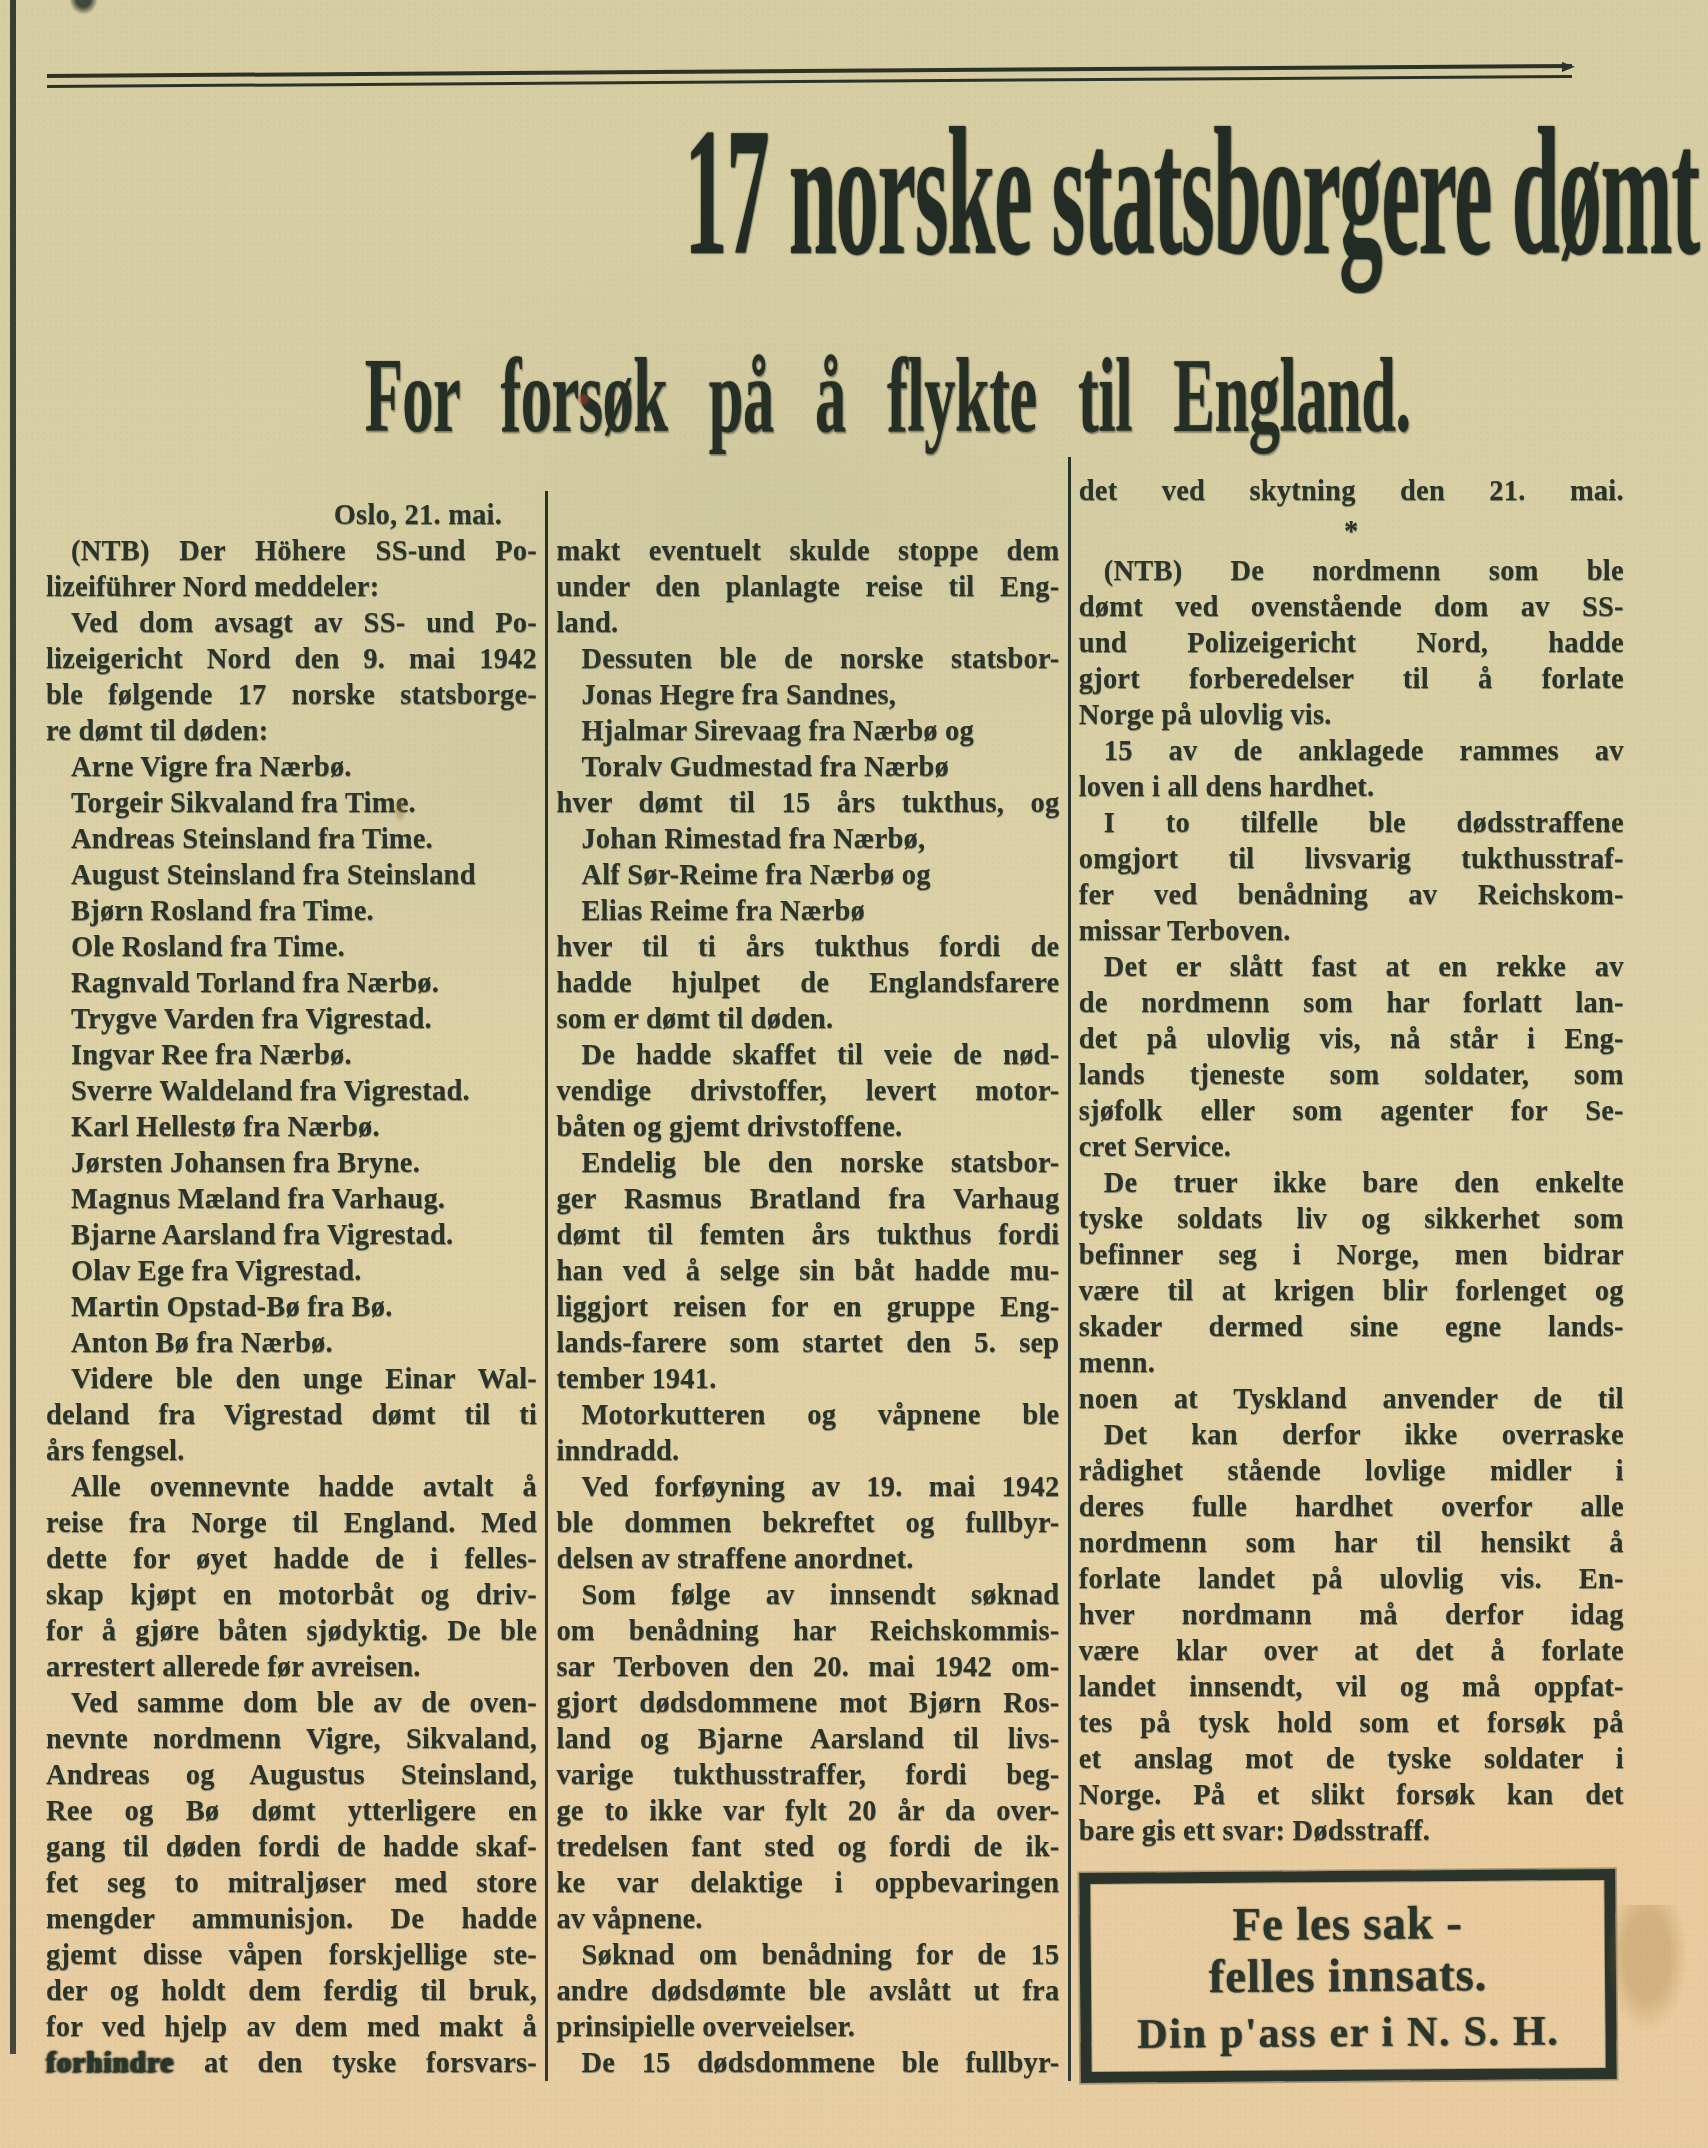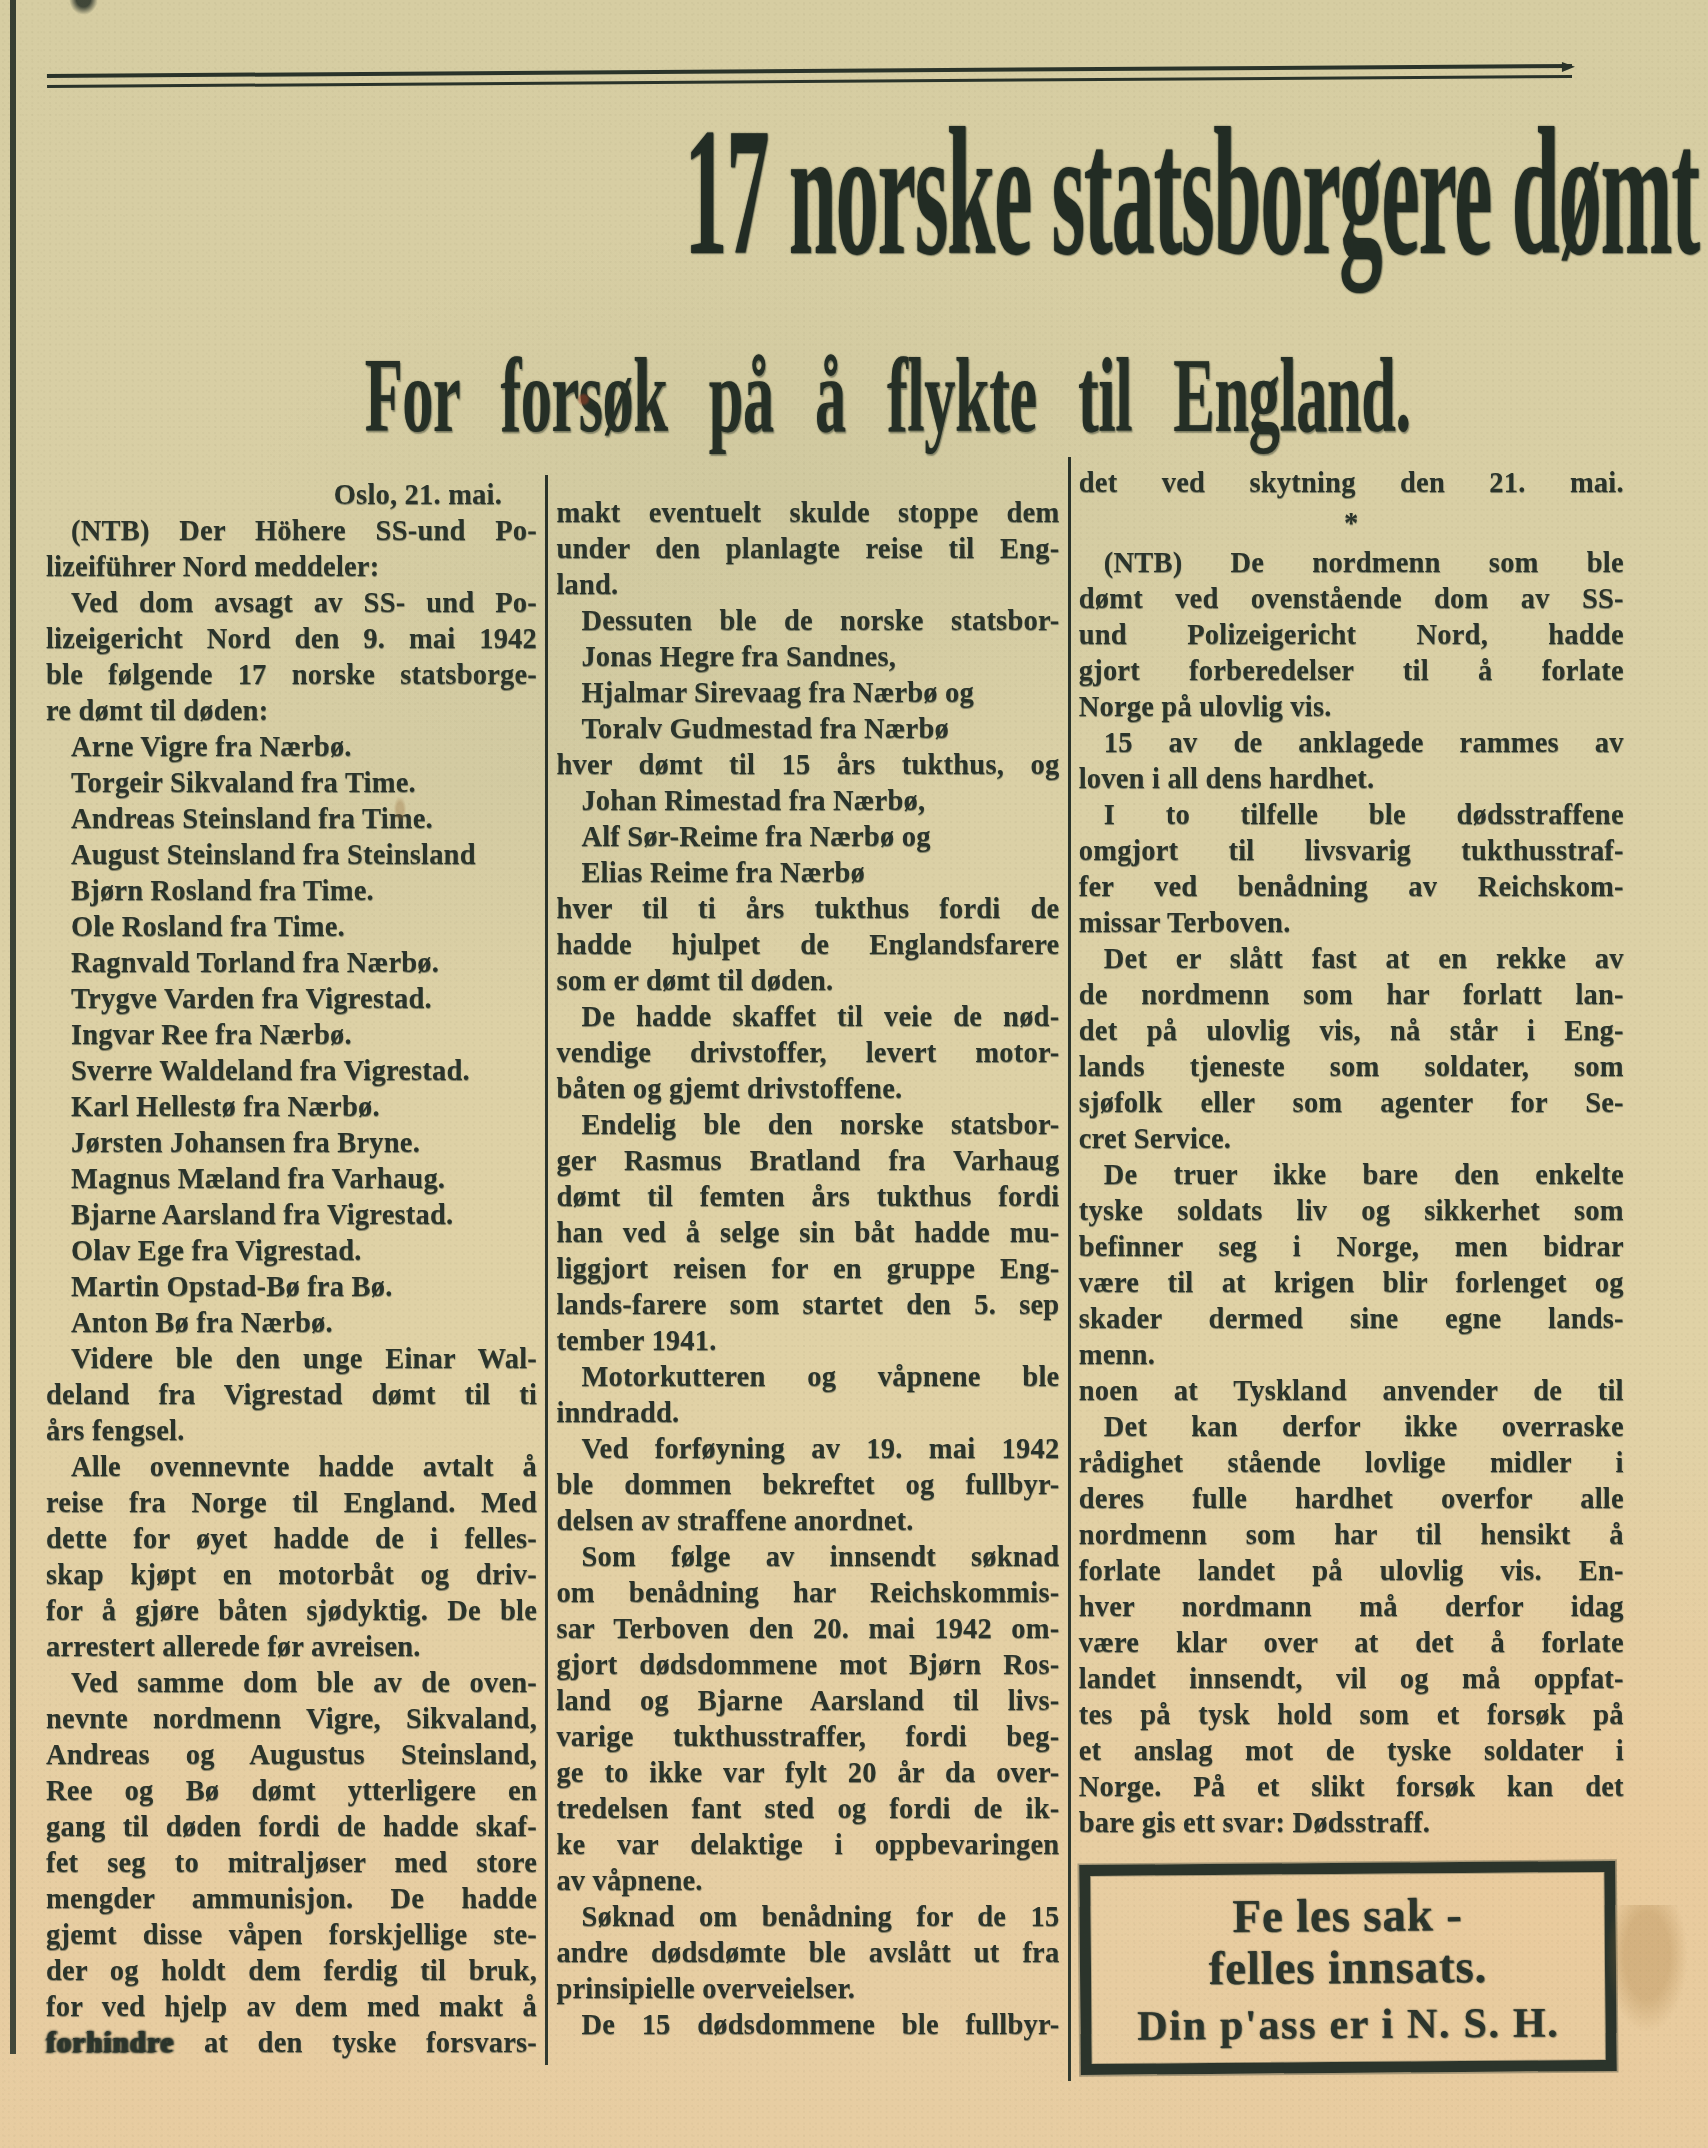--- a/index.html
+++ b/index.html
@@ -38,21 +38,21 @@
     transform:scale(0.50,1.05);transform-origin:center top;
     letter-spacing:-2.5px;
     text-shadow:0 0 2.5px rgba(28,37,28,.65), 1.7px 1.7px 1.7px rgba(28,37,28,.45);}
   .hwrap2{position:absolute;top:334px;left:0;width:1359px;text-align:center;margin-left:16px;}
   .htext2{display:inline-block;white-space:nowrap;
     font-weight:700;font-size:104px;line-height:1.15;color:#252f26;
     word-spacing:.42em;letter-spacing:-0.8px;
     transform:scale(0.60,1.02);transform-origin:center top;
     text-shadow:0 0 1.7px rgba(30,40,30,.6), 1.7px 1.7px 1.7px rgba(30,40,30,.4);}
   
-  .body-row{position:absolute;left:46px;top:457px;display:flex;align-items:center;}
+  .body-row{position:absolute;left:46px;top:457px;display:flex;align-items:flex-end;}
   .col{display:block;}
   .c1{width:491px;}
   .c2{width:503px;}
   .c3{width:545px;}
   .divider{width:3.4px;background:linear-gradient(180deg,#2a332a,#313a30);}
   .d1{height:1590px;margin:1.7px 8.4px 0 7.6px;}
   .d2{height:1624px;margin:0 7.6px 0 8.4px;}
   .ln{height:36px;
     font-weight:700;font-size:28.5px;line-height:36px;color:#2b342b;
     text-align:justify;text-align-last:justify;

